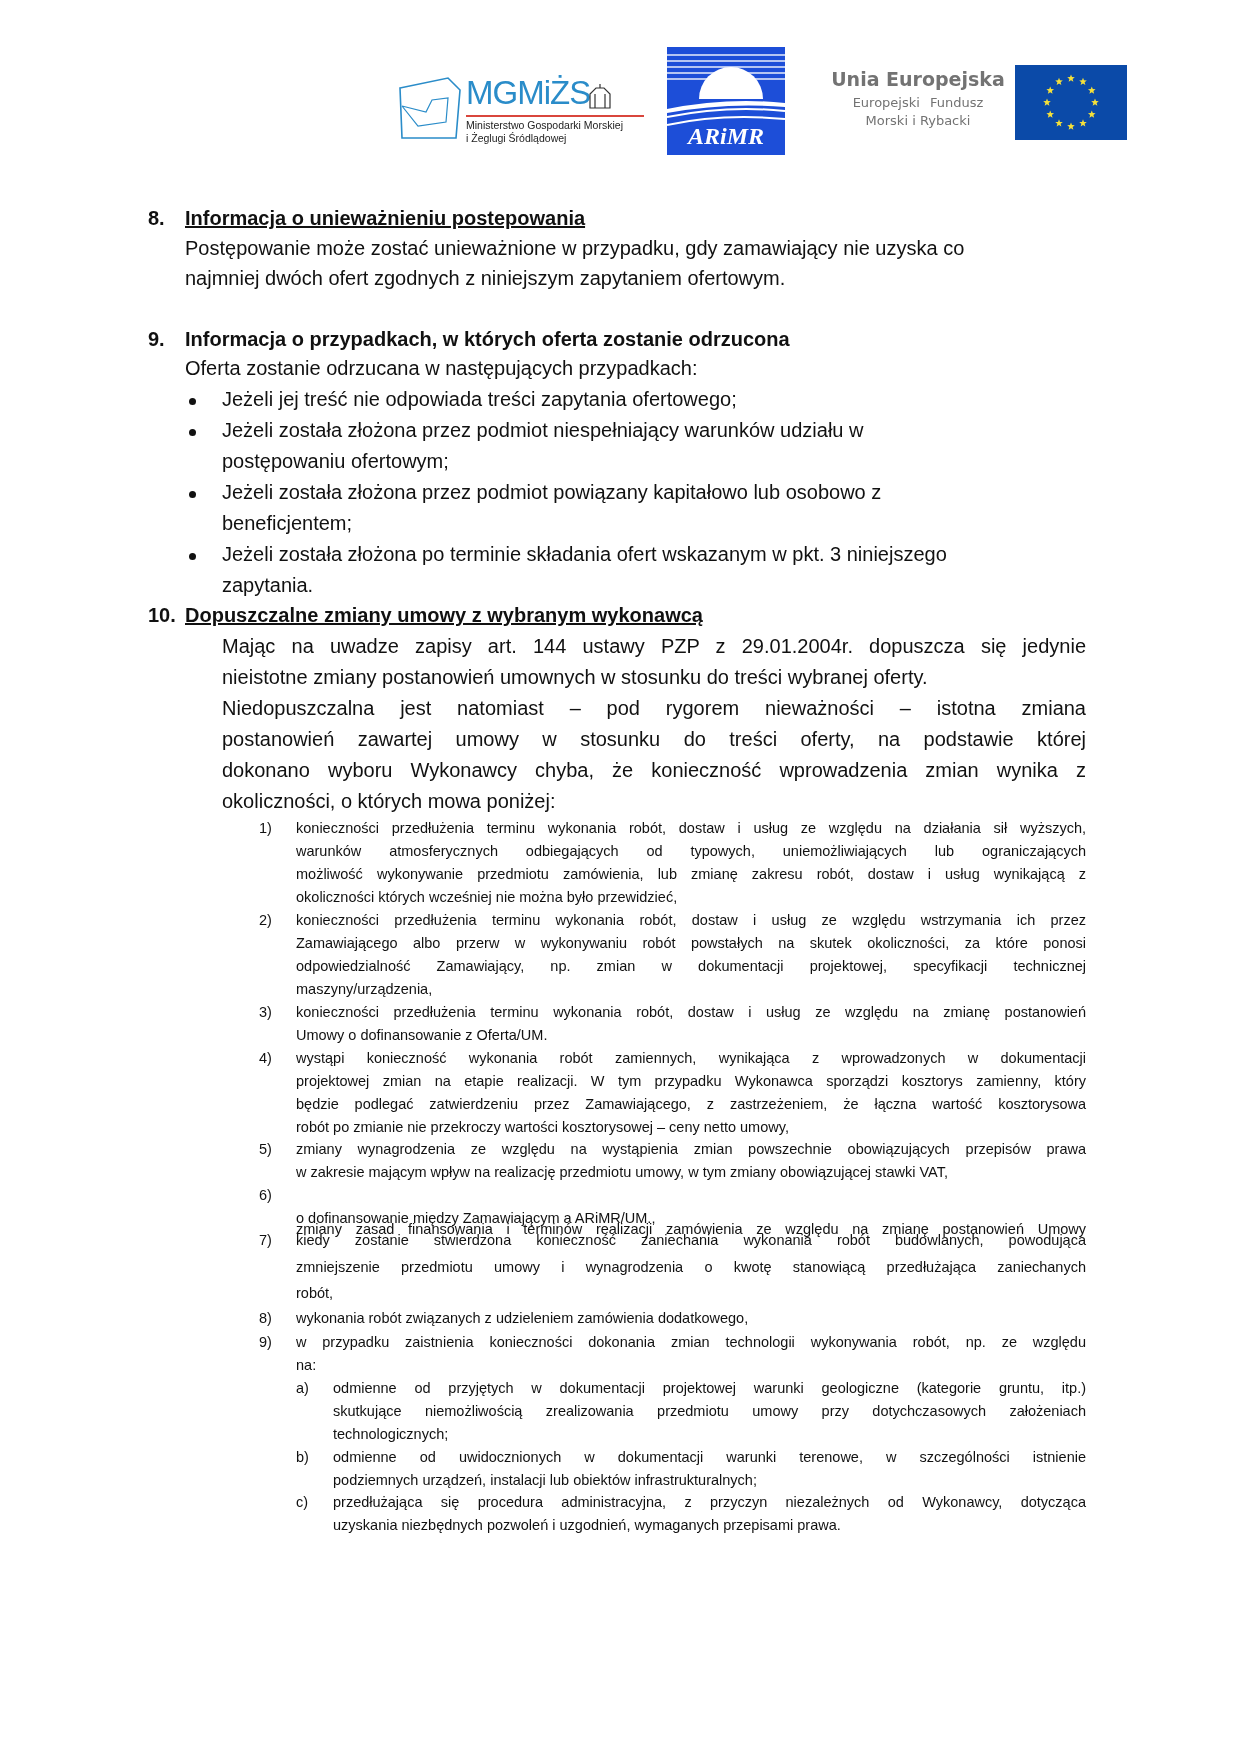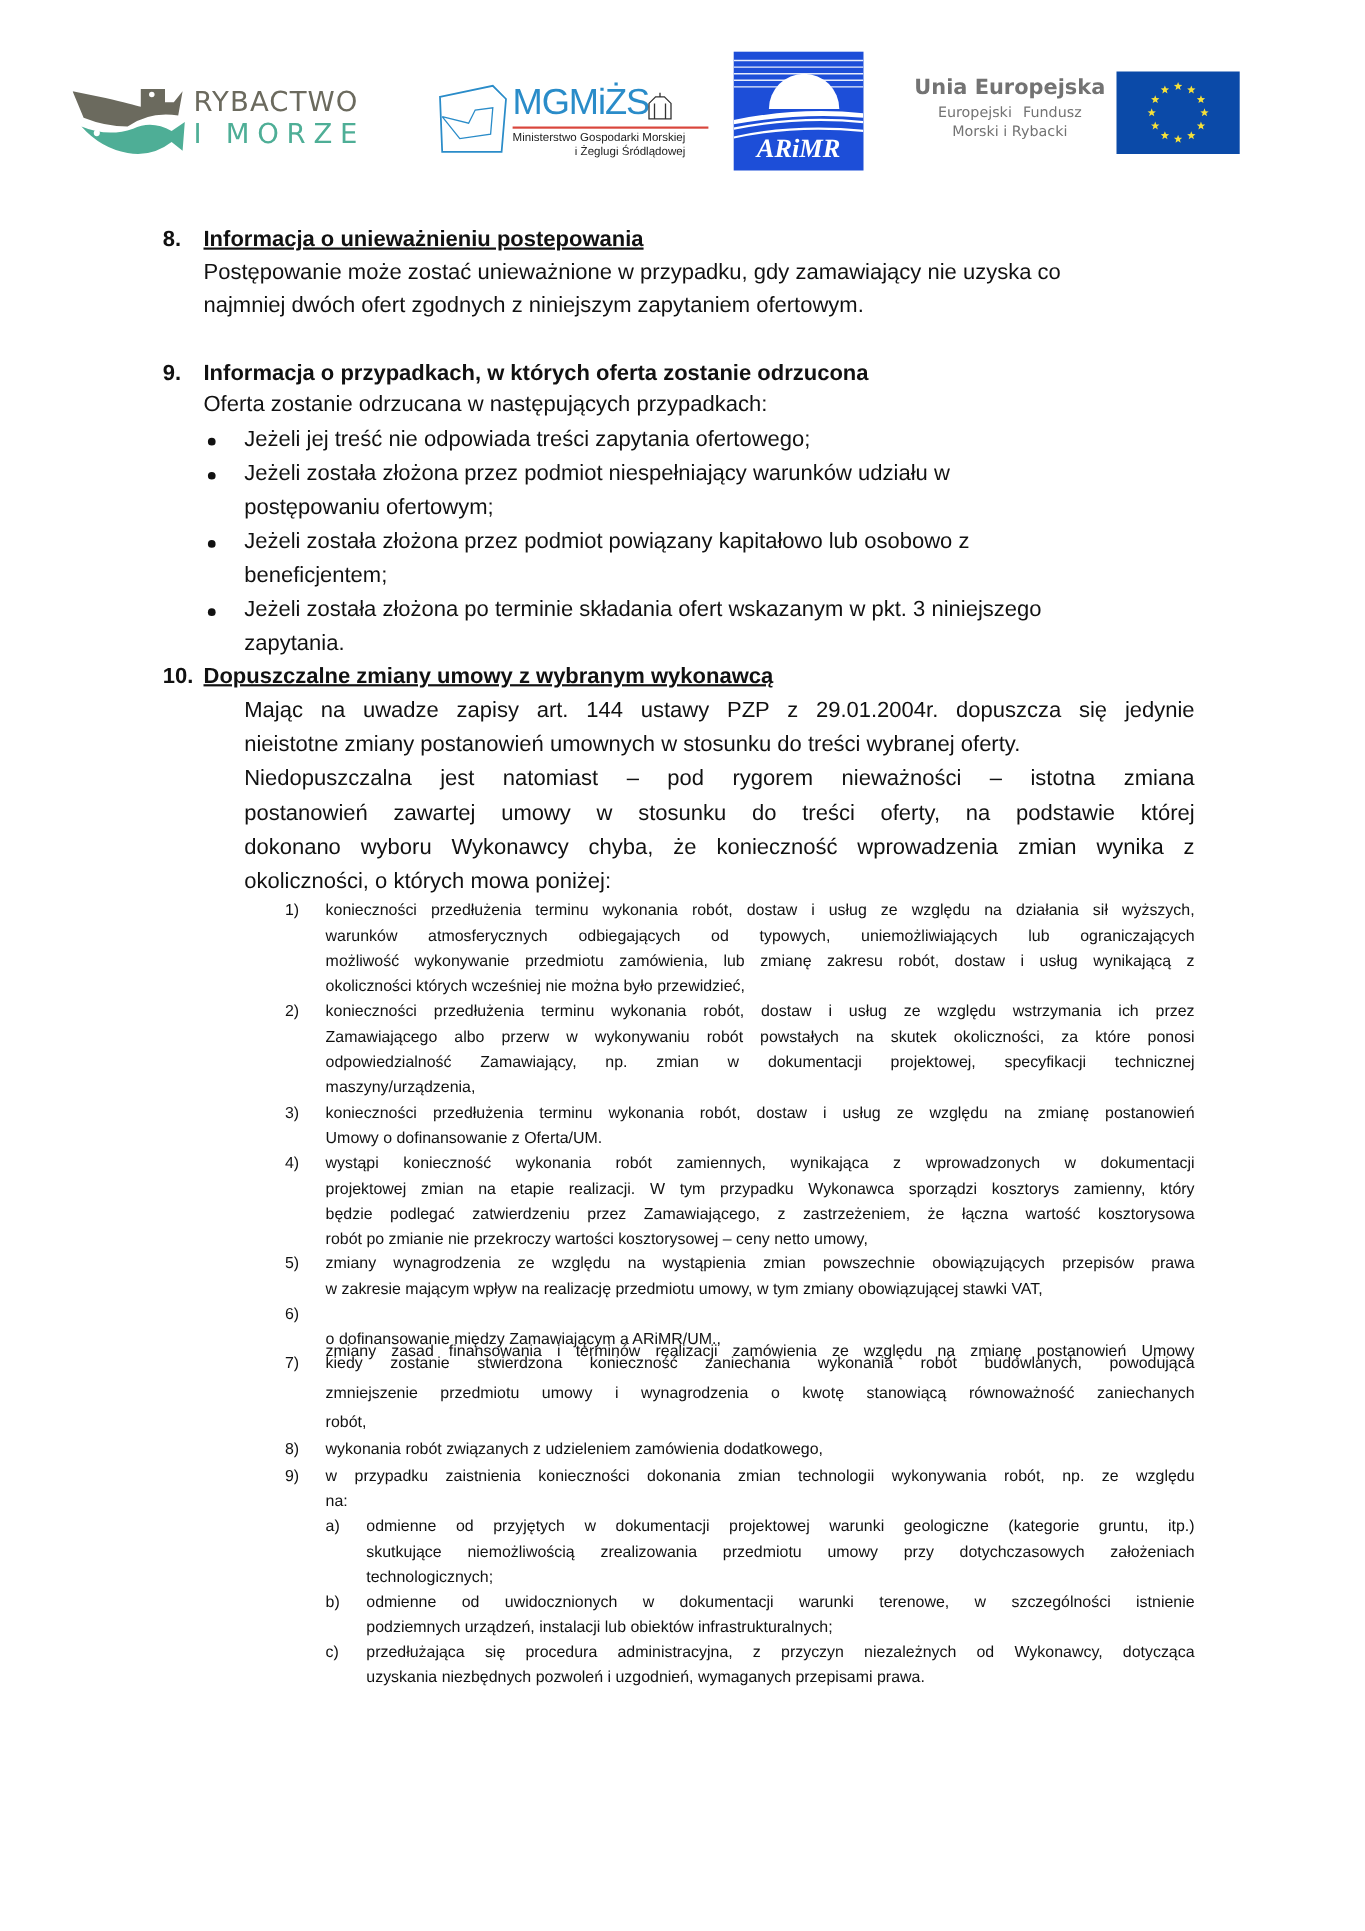--- a/index.html
+++ b/index.html
@@ -6,21 +6,21 @@
   body { width:1241px; height:1755px; position:relative; overflow:hidden; color:#111; }
   .page { position:absolute; left:0; top:0; width:1241px; height:1755px; background:#fff; }
   .logos { position:absolute; left:0; top:0; width:1241px; height:170px; }
   .logo { position:absolute; }
   
   .rib { left:66px; top:75px; width:270px; height:70px; }
   .rib-text { position:absolute; left:110px; top:5px; font-family:"DejaVu Sans", sans-serif; letter-spacing:1px; line-height:1; }
   .rib-l1 { font-size:25px; color:#6b6a5e; }
   .rib-l2 { font-size:25px; color:#4eae96; letter-spacing:7px; margin-top:4px; }
   
-  .mg { left:398px; top:76px; width:250px; height:70px;text-align:right; }
+  .mg { left:398px; top:76px; width:250px; height:70px; }
   .mg-big { position:absolute; left:68px; top:0px; font-family:"Liberation Sans", sans-serif; font-size:33px; color:#2a8cc9; line-height:1; letter-spacing:-1px; }
   .mg-bar { position:absolute; left:68px; top:39px; width:178px; height:2px; background:#d9463c; }
   .mg-small { position:absolute; left:68px; top:43px; font-family:"Liberation Sans", sans-serif; font-size:10.5px; color:#222; line-height:13px; }
   
   .ar { left:667px; top:47px; width:118px; height:108px; background:#1d4ed8; overflow:hidden; }
   .ar-text { position:absolute; left:0; right:0; bottom:5px; text-align:center; font-family:"Liberation Serif", serif; font-style:italic; font-weight:bold; font-size:24px; color:#fff; }
   
   .eu-t { left:828px; top:67px; width:180px; text-align:center; font-family:"DejaVu Sans", sans-serif; color:#737373; }
   .eu-t1 { font-size:19px; font-weight:bold; line-height:24px; }
   .eu-t2 { font-size:13px; line-height:18px; margin-top:3px; word-spacing:6px; }
@@ -36,32 +36,20 @@
   .just { text-align:justify; text-align-last:justify; white-space:normal; }
   .bullet { position:absolute; width:7px; height:7px; border-radius:50%; background:#111; }
 </style>
 </head>
 <body>
 
 <div class="page">
 
   <div class="logos">
 
-    <div class="logo rib">
-      <svg width="105" height="70" viewBox="0 0 105 70" style="position:absolute;left:0;top:0">
-        <path d="M0 8 L30 14 Q55 20 62 22 L62 6 L84 6 L84 18 L92 18 L100 8 L96 30 Q70 26 50 40 Q30 40 10 32 Z" fill="#6b6a5e"></path>
-        <circle cx="72" cy="11" r="2.5" fill="#fff"></circle>
-        <path d="M8 40 Q32 50 55 42 Q72 34 90 44 L102 36 L100 62 L90 54 Q72 68 50 64 Q26 60 8 40 Z" fill="#4eae96"></path>
-        <circle cx="22" cy="46" r="2.8" fill="#fff"></circle>
-      </svg>
-      <div class="rib-text">
-        <div class="rib-l1">RYBACTWO</div>
-        <div class="rib-l2">I MORZE</div>
-      </div>
-    </div>
 
     <div class="logo mg">
       <svg width="66" height="66" viewBox="0 0 66 66" style="position:absolute;left:0;top:0">
         <polygon points="2,12 50,2 62,14 58,62 4,62" fill="none" stroke="#2a8cc9" stroke-width="1.6"></polygon>
         <polyline points="4,30 28,36 34,24 50,22 48,46 20,50 4,30" fill="none" stroke="#2a8cc9" stroke-width="1.2"></polyline>
       </svg>
       <div class="mg-big">MGMiŻS</div>
       <svg width="28" height="26" viewBox="0 0 28 26" style="position:absolute;left:188px;top:8px">
         <path d="M4 24 L4 10 L10 4 L18 4 L24 10 L24 24 Z M9 24 L9 10 M19 24 L19 10 M14 4 L14 0" fill="none" stroke="#333" stroke-width="1.2"></path>
       </svg>
@@ -169,21 +157,21 @@
         <div class="line small just" style="left: 296px; top: 1096px; width: 790px;">będzie podlegać zatwierdzeniu przez Zamawiającego, z zastrzeżeniem, że łączna wartość kosztorysowa</div>
         <div class="line small" style="left: 296px; top: 1119px;">robót po zmianie nie przekroczy wartości kosztorysowej – ceny netto umowy,</div>
         <div class="line small" style="left: 259px; top: 1141px;">5)</div>
         <div class="line small just" style="left: 296px; top: 1141px; width: 790px;">zmiany wynagrodzenia ze względu na wystąpienia zmian powszechnie obowiązujących przepisów prawa</div>
         <div class="line small" style="left: 296px; top: 1164px;">w zakresie mającym wpływ na realizację przedmiotu umowy, w tym zmiany obowiązującej stawki VAT,</div>
         <div class="line small" style="left: 259px; top: 1187px;">6)</div>
         <div class="line small just" style="left: 296px; top: 1187px; width: 790px; margin-top: 34px;">zmiany zasad finansowania i terminów realizacji zamówienia ze względu na zmianę postanowień Umowy</div>
         <div class="line small" style="left: 296px; top: 1210px;">o dofinansowanie między Zamawiającym a ARiMR/UM.,</div>
         <div class="line small" style="left: 259px; top: 1232px;">7)</div>
         <div class="line small just" style="left: 296px; top: 1232px; width: 790px;">kiedy zostanie stwierdzona konieczność zaniechania wykonania robót budowlanych, powodująca</div>
-        <div class="line small just" style="left: 296px; top: 1259px; width: 790px;">zmniejszenie przedmiotu umowy i wynagrodzenia o kwotę stanowiącą równoważność zaniechanych</div>
+        <div class="line small just" style="left: 296px; top: 1259px; width: 790px;">zmniejszenie przedmiotu umowy i wynagrodzenia o kwotę stanowiącą przedłużająca zaniechanych</div>
         <div class="line small" style="left: 296px; top: 1285px;">robót,</div>
         <div class="line small" style="left: 259px; top: 1310px;">8)</div>
         <div class="line small" style="left: 296px; top: 1310px;">wykonania robót związanych z udzieleniem zamówienia dodatkowego,</div>
         <div class="line small" style="left: 259px; top: 1334px;">9)</div>
         <div class="line small just" style="left: 296px; top: 1334px; width: 790px;">w przypadku zaistnienia konieczności dokonania zmian technologii wykonywania robót, np. ze względu</div>
         <div class="line small" style="left: 296px; top: 1357px;">na:</div>
         <div class="line small" style="left: 296px; top: 1380px;">a)</div>
         <div class="line small just" style="left: 333px; top: 1380px; width: 753px;">odmienne od przyjętych w dokumentacji projektowej warunki geologiczne (kategorie gruntu, itp.)</div>
         <div class="line small just" style="left: 333px; top: 1403px; width: 753px;">skutkujące niemożliwością zrealizowania przedmiotu umowy przy dotychczasowych założeniach</div>
         <div class="line small" style="left: 333px; top: 1426px;">technologicznych;</div>

